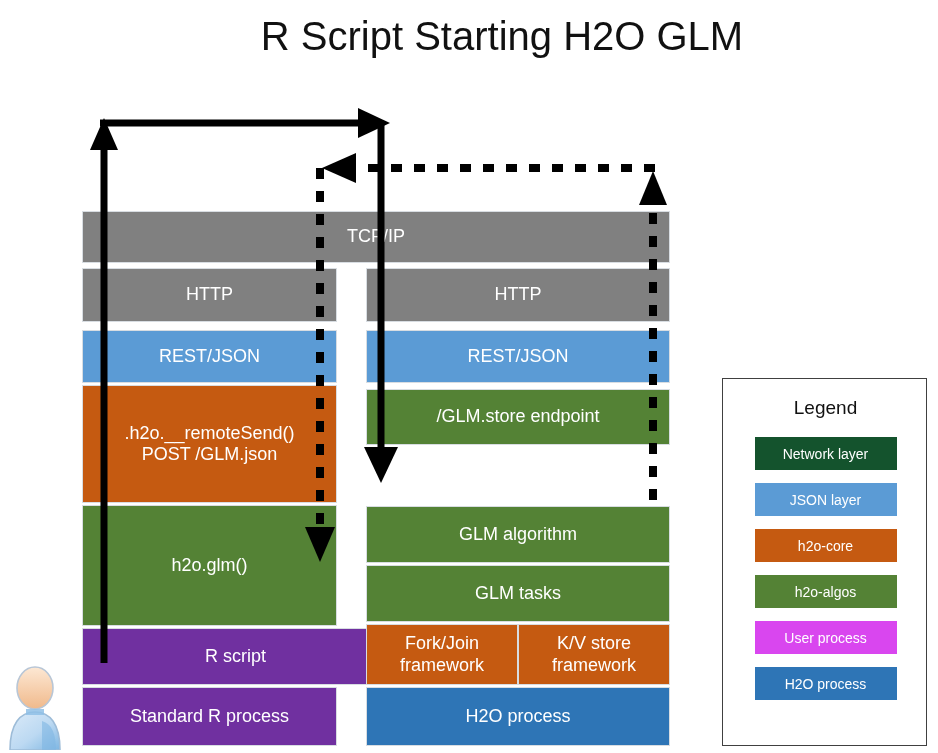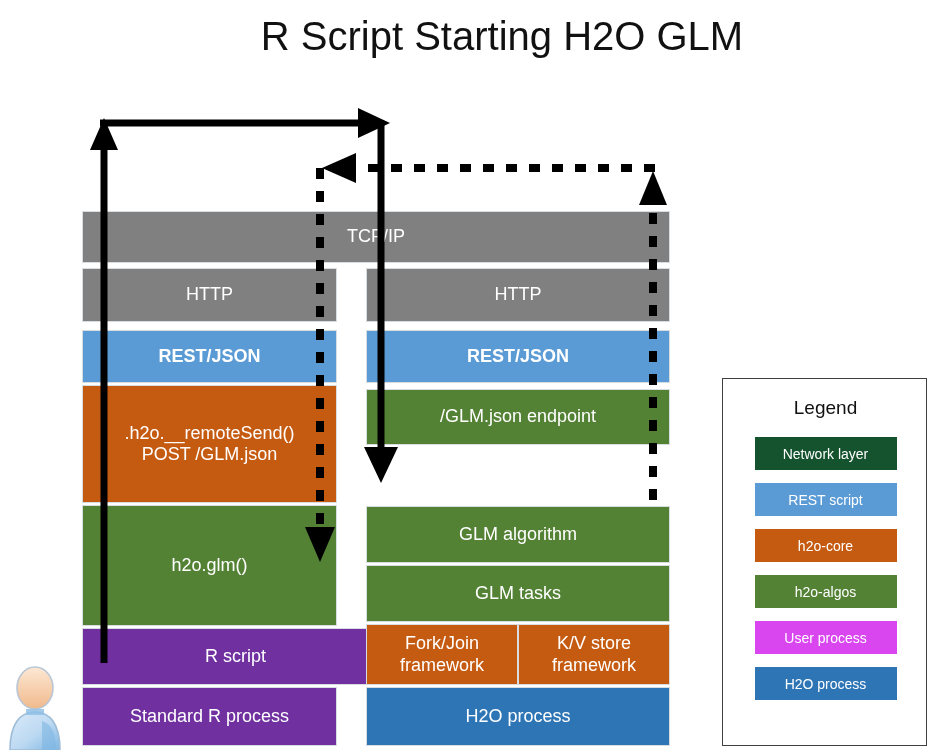--- a/index.html
+++ b/index.html
@@ -45,21 +45,21 @@
     justify-content: center;
     color: #ffffff;
     font-size: 18px;
     line-height: 1.18;
     text-align: center;
     border: 1px solid #d8dde2;
     white-space: pre-line;
     padding: 0 4px;
   }
   .c-net   { background: #808080; }
-  .c-rest  { background: #5B9BD5; font-weight: bold; }
+  .c-rest  { background: #5B9BD5; }
   .c-core  { background: #C55A11; }
   .c-algos { background: #548235; }
   .c-user  { background: #7030A0; }
   .c-h2o   { background: #2E75B6; }
 
   
   .legend-box {
     position: absolute;
     left: 722px;
     top: 378px;
@@ -152,21 +152,21 @@
 
   <div class="band c-net" style="left:366px; top:268px; width:304px; height:54px;">
     <span>HTTP</span>
   </div>
 
   <div class="band c-rest" style="left:366px; top:330px; width:304px; height:53px;">
     <span>REST/JSON</span>
   </div>
 
   <div class="band c-algos" style="left:366px; top:389px; width:304px; height:56px;">
-    <span>/GLM.json endpoint</span>
+    <span>/GLM.store endpoint</span>
   </div>
 
 
   <div class="band c-algos" style="left:366px; top:506px; width:304px; height:57px;">
     <span>GLM algorithm</span>
   </div>
 
   <div class="band c-algos" style="left:366px; top:565px; width:304px; height:57px;">
     <span>GLM tasks</span>
   </div>
@@ -185,21 +185,21 @@
     <span>H2O process</span>
   </div>
 
   <div class="legend-box">
     <div class="legend-title">Legend</div>
     <div class="legend-items">
       <div class="legend-chip" style="background:#14532d;">
         <span>Network layer</span>
       </div>
       <div class="legend-chip" style="background:#5B9BD5;">
-        <span>REST script</span>
+        <span>JSON layer</span>
       </div>
       <div class="legend-chip" style="background:#C55A11;">
         <span>h2o-core</span>
       </div>
       <div class="legend-chip" style="background:#548235;">
         <span>h2o-algos</span>
       </div>
       <div class="legend-chip" style="background:#d946ef;">
         <span>User process</span>
       </div>

